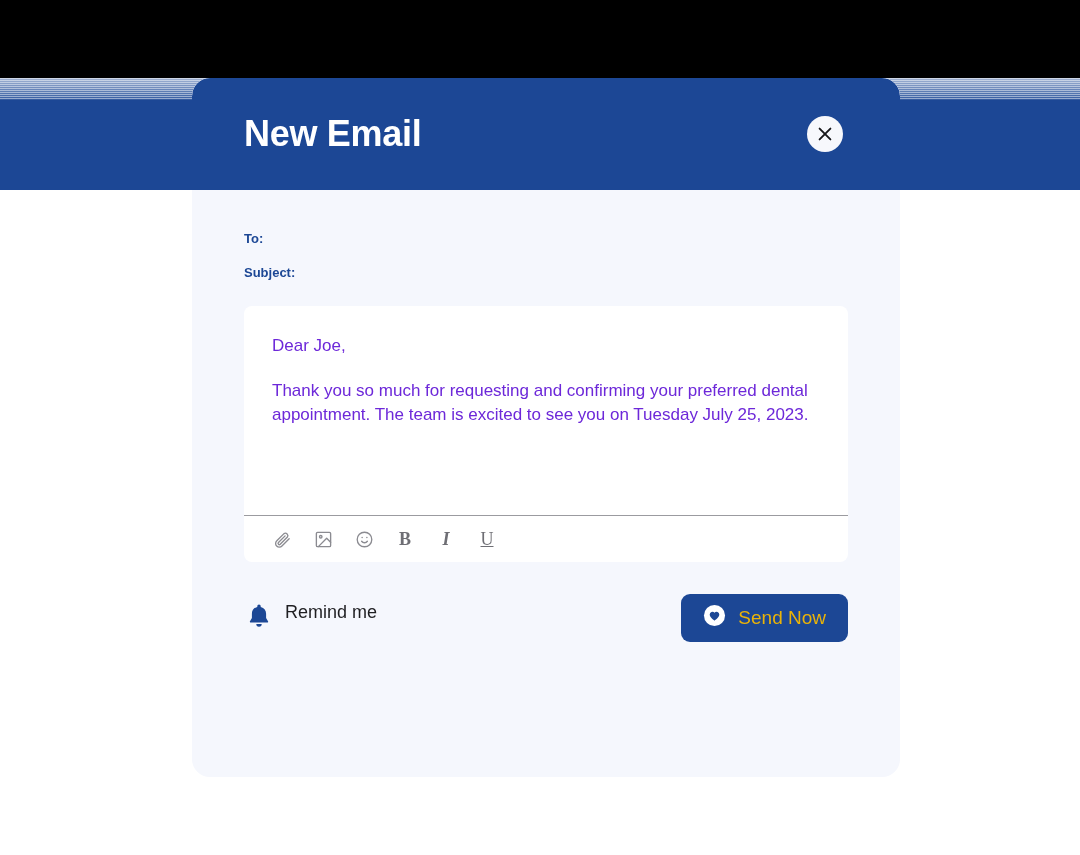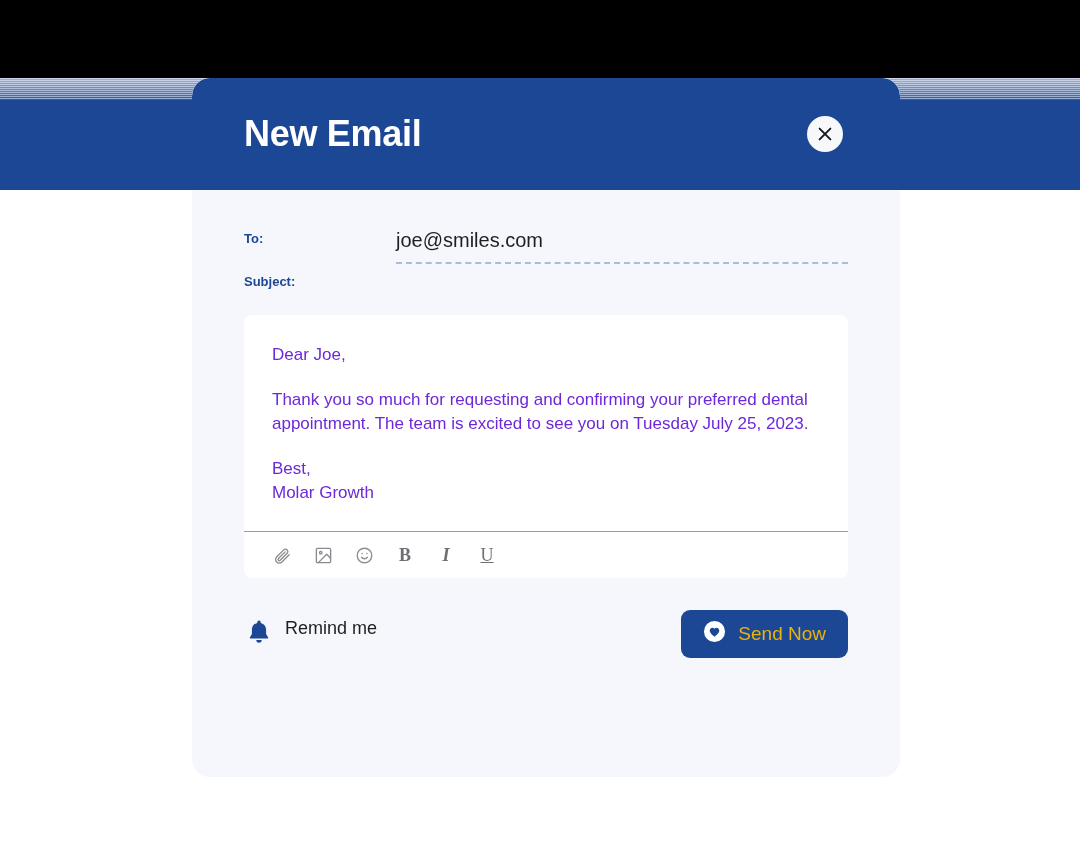--- a/index.html
+++ b/index.html
@@ -105,21 +105,21 @@
   
   .modal-body {
     padding: 34px 52px 0 52px;
   }
 
   
   .field-row {
     display: flex;
     align-items: flex-start;
   }
-  .field-row + .field-row { margin-top: 3px; }
+  .field-row + .field-row { margin-top: 12px; }
 
   .field-label {
     width: 152px;
     flex: 0 0 152px;
     color: #1c4795;
     font-size: 13px;
     font-weight: bold;
     padding-top: 7px;
   }
 
@@ -251,38 +251,31 @@
             <path d="M3.6 3.6 L14.4 14.4 M14.4 3.6 L3.6 14.4" stroke="#17171a" stroke-width="1.9" stroke-linecap="round"></path>
           </svg>
         </span>
       </button>
     </div>
 
     <div class="modal-body">
 
       <div class="field-row">
         <div class="field-label">To:</div>
-        <div class="field-value-wrap">
-          <div class="field-value">joe@smiles.com</div>
-        </div>
       </div>
 
       <div class="field-row">
         <div class="field-label">Subject:</div>
       </div>
 
       <div class="body-card">
 
         <div class="body-text">
           <p>Dear Joe,</p>
           <p>Thank you so much for requesting and confirming your preferred dental appointment. The team is excited to see you on Tuesday July 25, 2023.</p>
-          <p>
-            <span>Best,</span><br>
-            <span>Molar Growth</span>
-          </p>
         </div>
 
         <div class="format-toolbar">
 
           <button class="fmt-btn">
             <span>
               <svg width="19" height="19" viewBox="0 0 24 24" fill="none" stroke="currentColor" stroke-width="1.7" stroke-linecap="round" stroke-linejoin="round" aria-hidden="true">
                 <path d="M20.4 11.1 11.3 20.2a4.6 4.6 0 1 1-6.5-6.5l9.1-9.1a3.1 3.1 0 0 1 4.3 4.3l-9.1 9.1a1.5 1.5 0 0 1-2.2-2.2l8.4-8.4"></path>
               </svg>
             </span>

